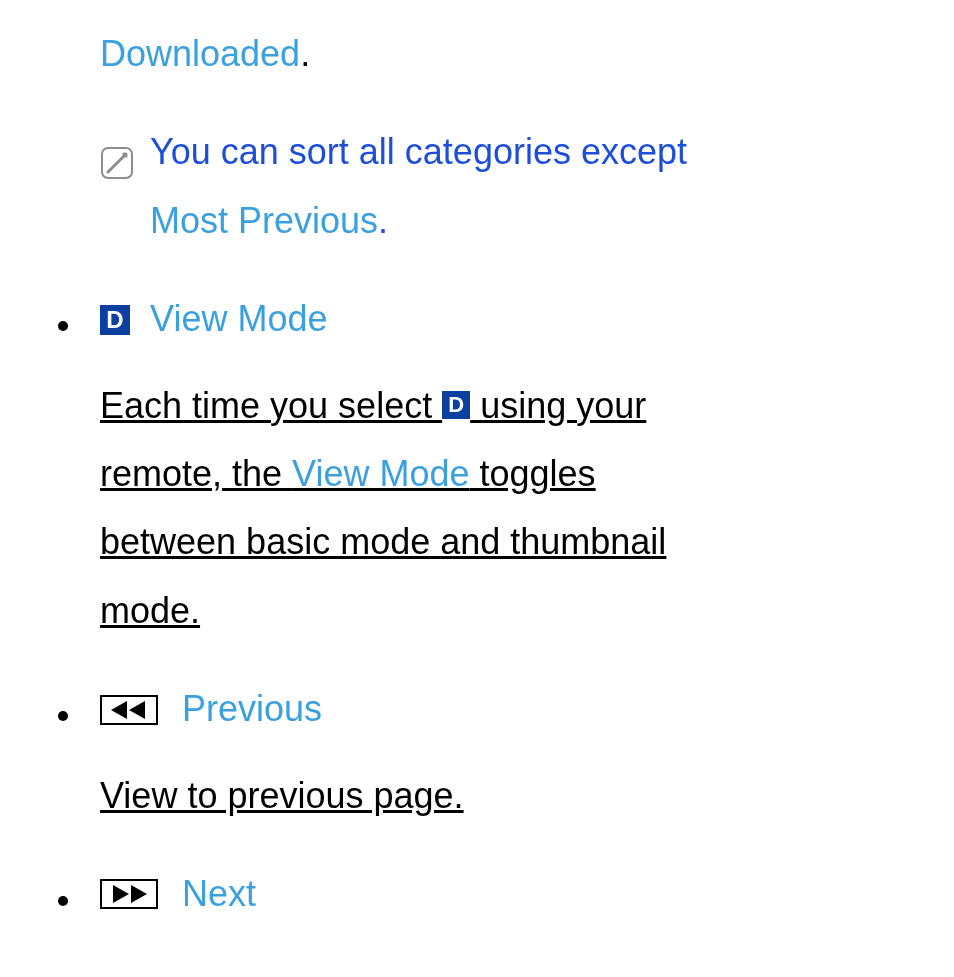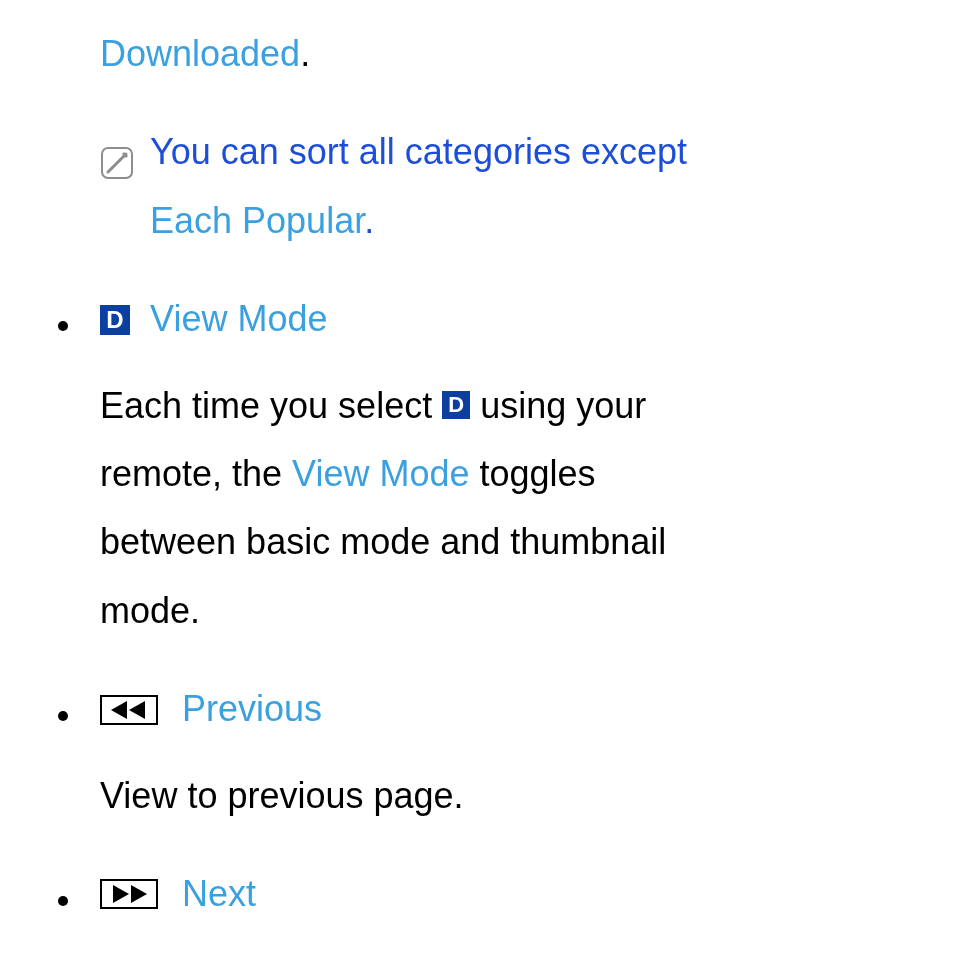--- a/index.html
+++ b/index.html
@@ -109,21 +109,21 @@
   .rw-icon svg, .ff-icon svg {
     display:block;
   }
   
   .note-icon {
     display:inline-block;
     vertical-align: middle;
     position: relative;
     top: 2px;
   }
-  .after-title { margin-top: 18px; }
+  .after-title { margin-top: 18px; text-decoration: underline; }
 </style>
 </head>
 <body>
 
 <div class="page">
 
   <div class="ind1top">
     <span class="link">Downloaded</span><span>.</span>
   </div>
 
@@ -133,21 +133,21 @@
         <svg width="34" height="34" viewBox="0 0 34 34">
           <rect x="2" y="2" width="30" height="30" rx="6" ry="6" fill="none" stroke="#8d8d8d" stroke-width="2"></rect>
           <line x1="8" y1="26" x2="26" y2="8" stroke="#8d8d8d" stroke-width="3" stroke-linecap="round"></line>
           <polygon points="24,6 28,10 26,12 22,8" fill="#8d8d8d"></polygon>
         </svg>
       </span>
     </div>
     <div>
       <span class="gray">You can sort all categories except</span>
       <div style="height:0"></div>
-      <span class="link">Each Popular</span><span class="gray">.</span>
+      <span class="link">Most Previous</span><span class="gray">.</span>
     </div>
   </div>
 
   <div class="bullet-row">
     <div class="bullet-dot">
         <span class="dot"></span>
       </div>
     <div>
       <span class="d-icon">
           <span>D</span>

